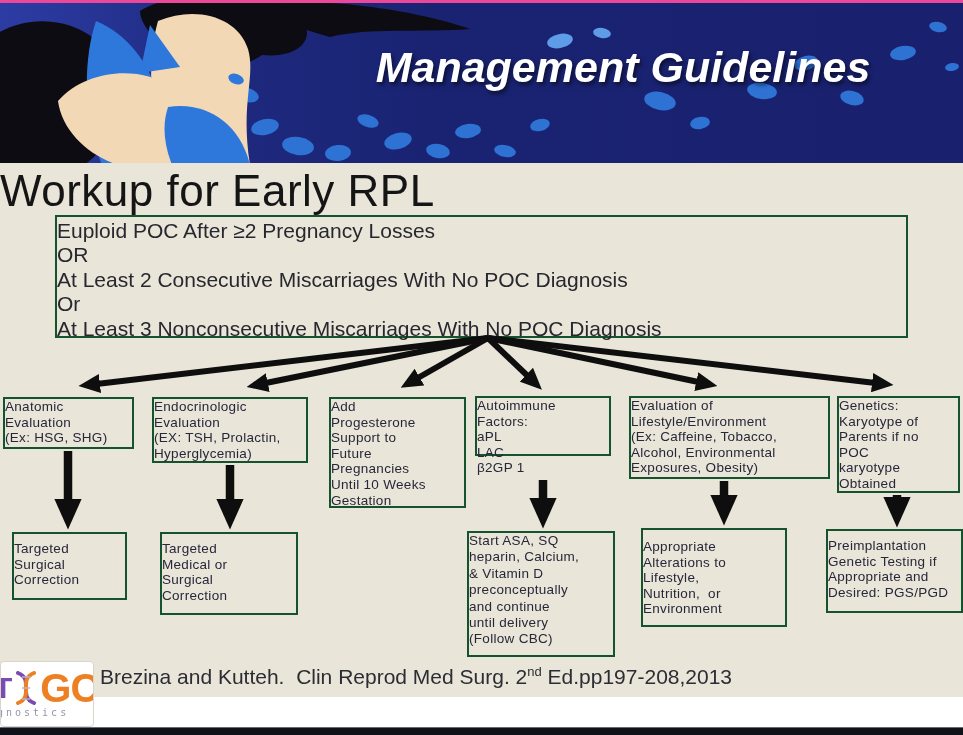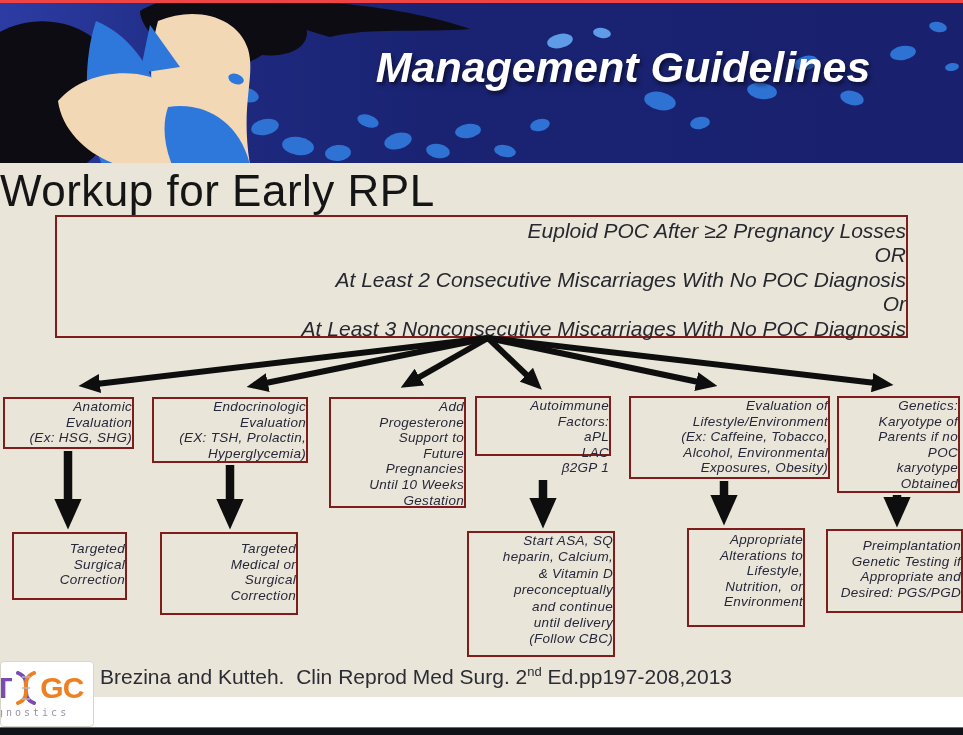--- a/index.html
+++ b/index.html
@@ -1,67 +1,67 @@
 <!DOCTYPE html>
 <html><head>
 <meta charset="utf-8">
 <style>
   html,body{margin:0;padding:0;background:#ffffff;}
   .slide{
-    position:relative;width:963px;height:735px;overflow:hidden;background:#ef4444;
+    position:relative;width:963px;height:735px;overflow:hidden;background:#ec4899;
     font-family:"Liberation Sans", sans-serif;
   }
   
   .banner{position:absolute;left:0;top:3px;width:963px;height:160px;}
   .banner svg{position:absolute;left:0;top:0;width:100%;height:100%;}
   .banner-title{
     position:absolute;left:330px;top:40px;width:586px;text-align:center;
     font-size:43px;font-weight:bold;font-style:italic;color:#ffffff;
     text-shadow:2px 3px 4px rgba(0,0,0,0.55);letter-spacing:0px;white-space:nowrap;
   }
   
   .main-bg{position:absolute;left:0;top:163px;width:963px;height:534px;background:#e9e5d8;}
   .slide-title{
     position:absolute;left:0;top:166px;width:963px;text-align:left;
     font-size:44px;font-weight:400;color:#151515;letter-spacing:0.5px;z-index:2;
   }
   .box{
-    position:absolute;border:2px solid #7f1d1d;box-sizing:border-box;
-    color:#26262f;text-align:right;white-space:pre-wrap;z-index:2;background:transparent;font-style:italic;
+    position:absolute;border:2px solid #14532d;box-sizing:border-box;
+    color:#26262f;text-align:left;white-space:pre-wrap;z-index:2;background:transparent;
   }
   .criteria{
     left:55px;top:215px;width:853px;height:123px;
     font-size:21px;line-height:24.4px;padding-top:2px;color:#27272f;
   }
   .wb,.ob{font-size:13.5px;line-height:15.6px;letter-spacing:0.3px;color:#27273a;}
   .wb1{left:3px;  top:397px;width:131px;height:52px;}
   .wb2{left:152px;top:397px;width:156px;height:66px;}
   .wb3{left:329px;top:397px;width:137px;height:111px;}
   .wb4{left:475px;top:396px;width:136px;height:60px;}
   .wb5{left:629px;top:396px;width:201px;height:83px;}
   .wb6{left:837px;top:396px;width:123px;height:97px;}
   .ob1{left:12px; top:532px;width:115px;height:68px;padding-top:7px;}
   .ob2{left:160px;top:532px;width:138px;height:83px;padding-top:7px;}
   .ob3{left:467px;top:531px;width:148px;height:126px;line-height:16.4px;padding-top:0;}
-  .ob4{left:687px;top:528px;width:118px;height:99px;padding-top:2px;}
+  .ob4{left:641px;top:528px;width:146px;height:99px;padding-top:9px;}
   .ob5{left:826px;top:529px;width:137px;height:84px;padding-top:7px;}
   .arrows{position:absolute;left:0;top:0;width:963px;height:735px;z-index:3;pointer-events:none;}
   .citation{
     position:absolute;left:100px;top:664px;font-size:21px;color:#2c2c34;z-index:2;white-space:pre;
   }
   .citation sup{font-size:13px;}
   
   .logo{
     position:absolute;left:0;top:661px;width:94px;height:66px;background:#ffffff;
     border:1px solid #d8d5cc;border-radius:4px;z-index:4;overflow:hidden;box-sizing:border-box;
     display:flex;flex-direction:column;align-items:flex-start;justify-content:center;
   }
   .logo-row{display:flex;align-items:center;margin-left:-7px;height:36px;}
   .logo-t{font-size:30px;font-weight:bold;color:#7a4bb0;}
-  .logo-gc{font-size:30px;font-weight:bold;color:#ee8024;letter-spacing:-1px;}
+  .logo-gc{font-size:40px;font-weight:bold;color:#ee8024;letter-spacing:-1px;}
   .logo-sub{
     font-size:10px;letter-spacing:3px;color:#9a93a8;margin-left:-4px;margin-top:1px;
     font-family:"DejaVu Sans Mono", monospace;
   }
   .dna{width:26px;height:34px;margin:0 1px;}
   
   .bottom-white{position:absolute;left:0;top:697px;width:963px;height:30px;background:#ffffff;}
   .bottom-bar{position:absolute;left:0;top:727px;width:963px;height:8px;background:#10121a;border-top:1px solid #6a6a74;box-sizing:border-box;z-index:5;}
 </style>
 </head>

